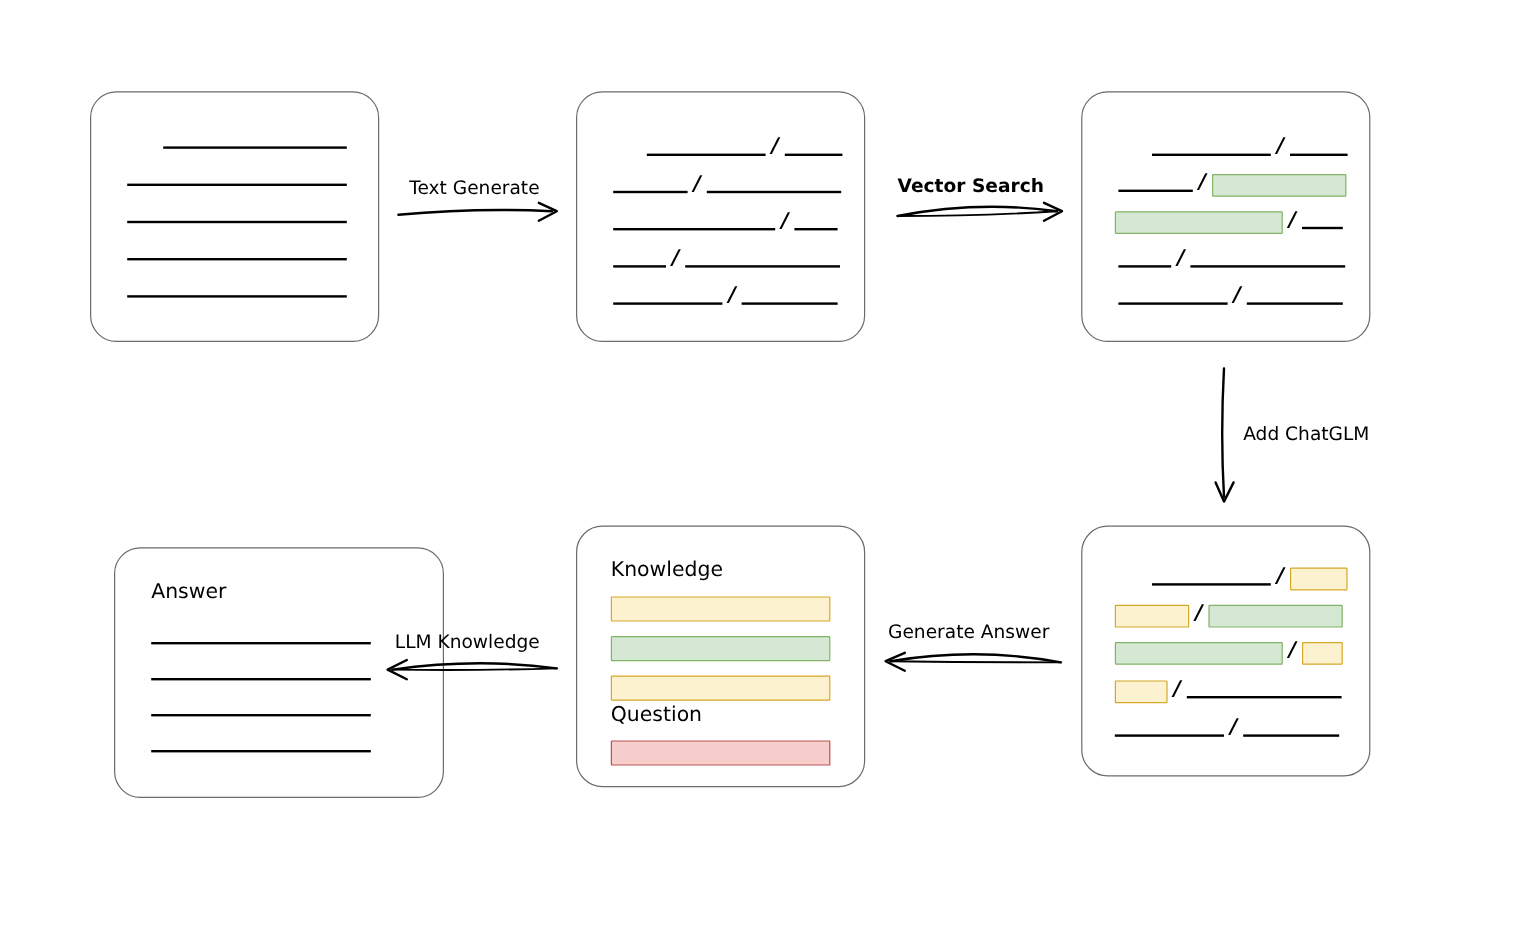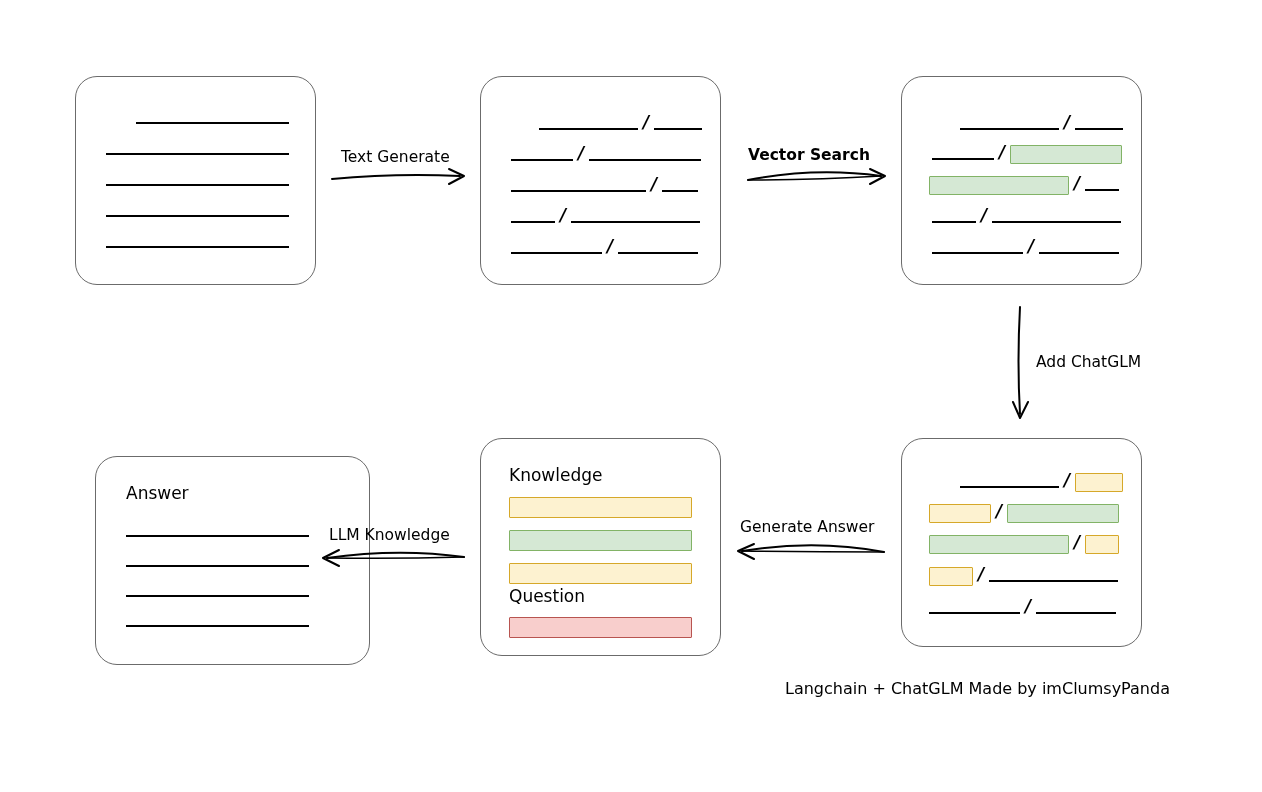--- a/index.html
+++ b/index.html
@@ -229,21 +229,20 @@
   <div class="edge-label" style="left:341px; top:148px;">Text Generate</div>
 
   <div class="edge-label" style="left:748px; top:146px;font-weight:bold;">Vector Search</div>
 
   <div class="edge-label" style="left:1036px; top:353px;">Add ChatGLM</div>
 
   <div class="edge-label" style="left:740px; top:518px;">Generate Answer</div>
 
   <div class="edge-label" style="left:329px; top:526px;">LLM Knowledge</div>
 
-  <div class="caption" style="left:785px; top:679px;">Langchain + ChatGLM Made by imClumsyPanda</div>
 
   <svg id="arrow-layer" width="1262" height="792" viewBox="0 0 1262 792">
 
     <g>
       <path d="M332 179 Q 396 173 460 176" stroke="#000" stroke-width="2" fill="none" stroke-linecap="round"></path>
       <path d="M449 169 L 464 176 L 449 184" stroke="#000" stroke-width="2" fill="none" stroke-linejoin="round" stroke-linecap="round"></path>
     </g>
 
     <g>
       <path d="M748 180 Q 815 167 881 176" stroke="#000" stroke-width="2" fill="none" stroke-linecap="round"></path>

